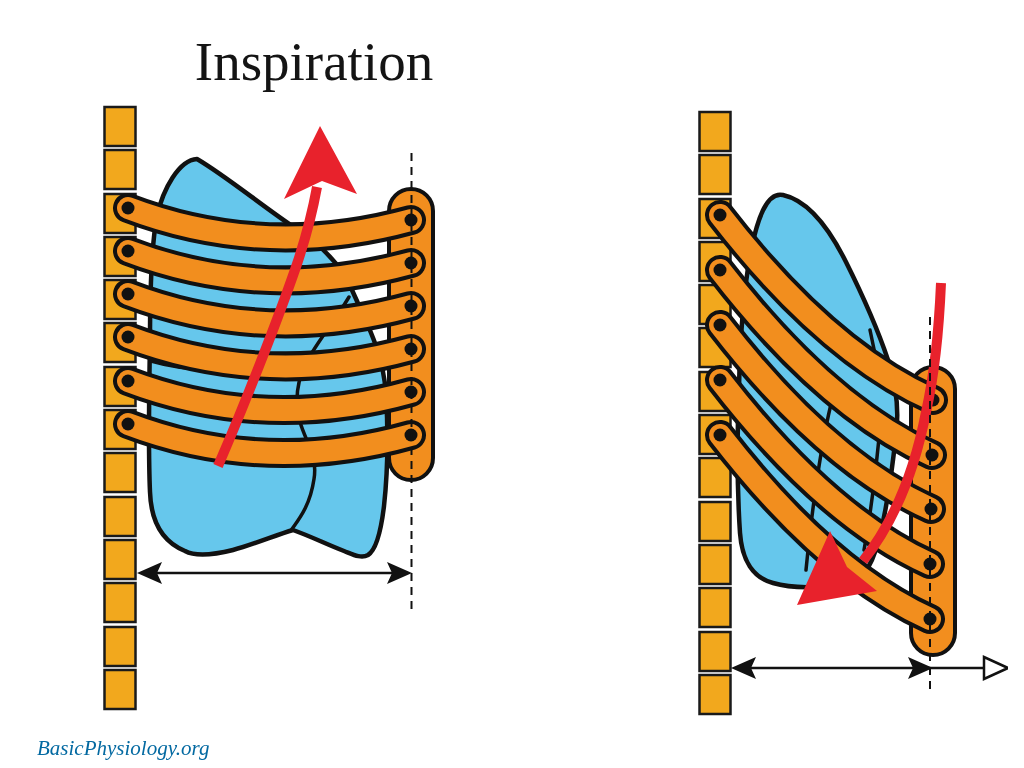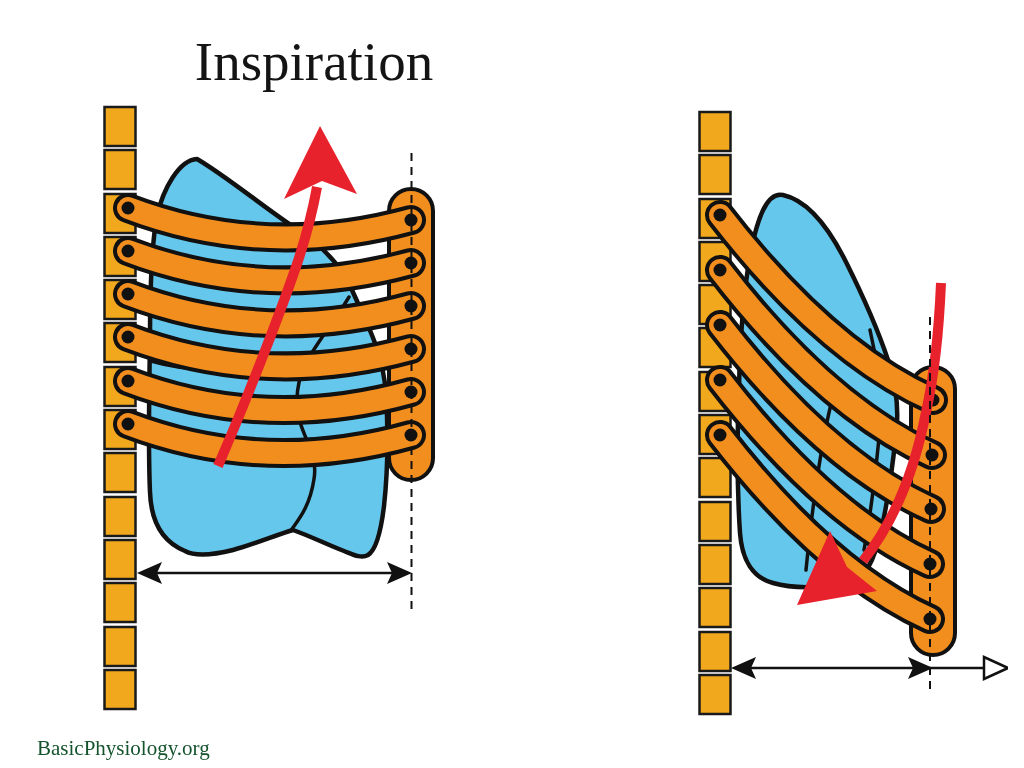--- a/index.html
+++ b/index.html
@@ -16,21 +16,21 @@
     background:var(--background);overflow:hidden;
     font-family:"Liberation Serif", serif;
   }
   #figure-svg{position:absolute;left:0;top:0;}
   .panel-title{
     position:absolute;top:34px;transform:translateX(-50%);
     font-size:55px;color:#141414;white-space:nowrap;line-height:1;
   }
   .footer-credit{
     position:absolute;left:37px;top:738px;
-    font-size:21px;color:#14532d;line-height:1;
+    font-size:21px;font-style:italic;color:#0369a1;line-height:1;
   }
   .vertebra{fill:var(--vertebra-gold);stroke:#1a1a1a;stroke-width:2.5;}
   .bone-fill{fill:var(--bone-orange);stroke:var(--outline-black);stroke-width:4;}
   .rib-black{stroke:var(--outline-black);stroke-width:30;fill:none;stroke-linecap:round;}
   .rib-orange{stroke:var(--bone-orange);stroke-width:22;fill:none;stroke-linecap:round;}
   .rib-dot{fill:var(--outline-black);}
   .lung{fill:var(--lung-blue);stroke:var(--outline-black);stroke-width:4.5;stroke-linejoin:round;}
   .fissure{fill:none;stroke:var(--outline-black);stroke-width:3.5;stroke-linecap:round;}
   .red-shaft{fill:none;stroke:var(--arrow-red);stroke-width:10;}
   .red-head{fill:var(--arrow-red);}

